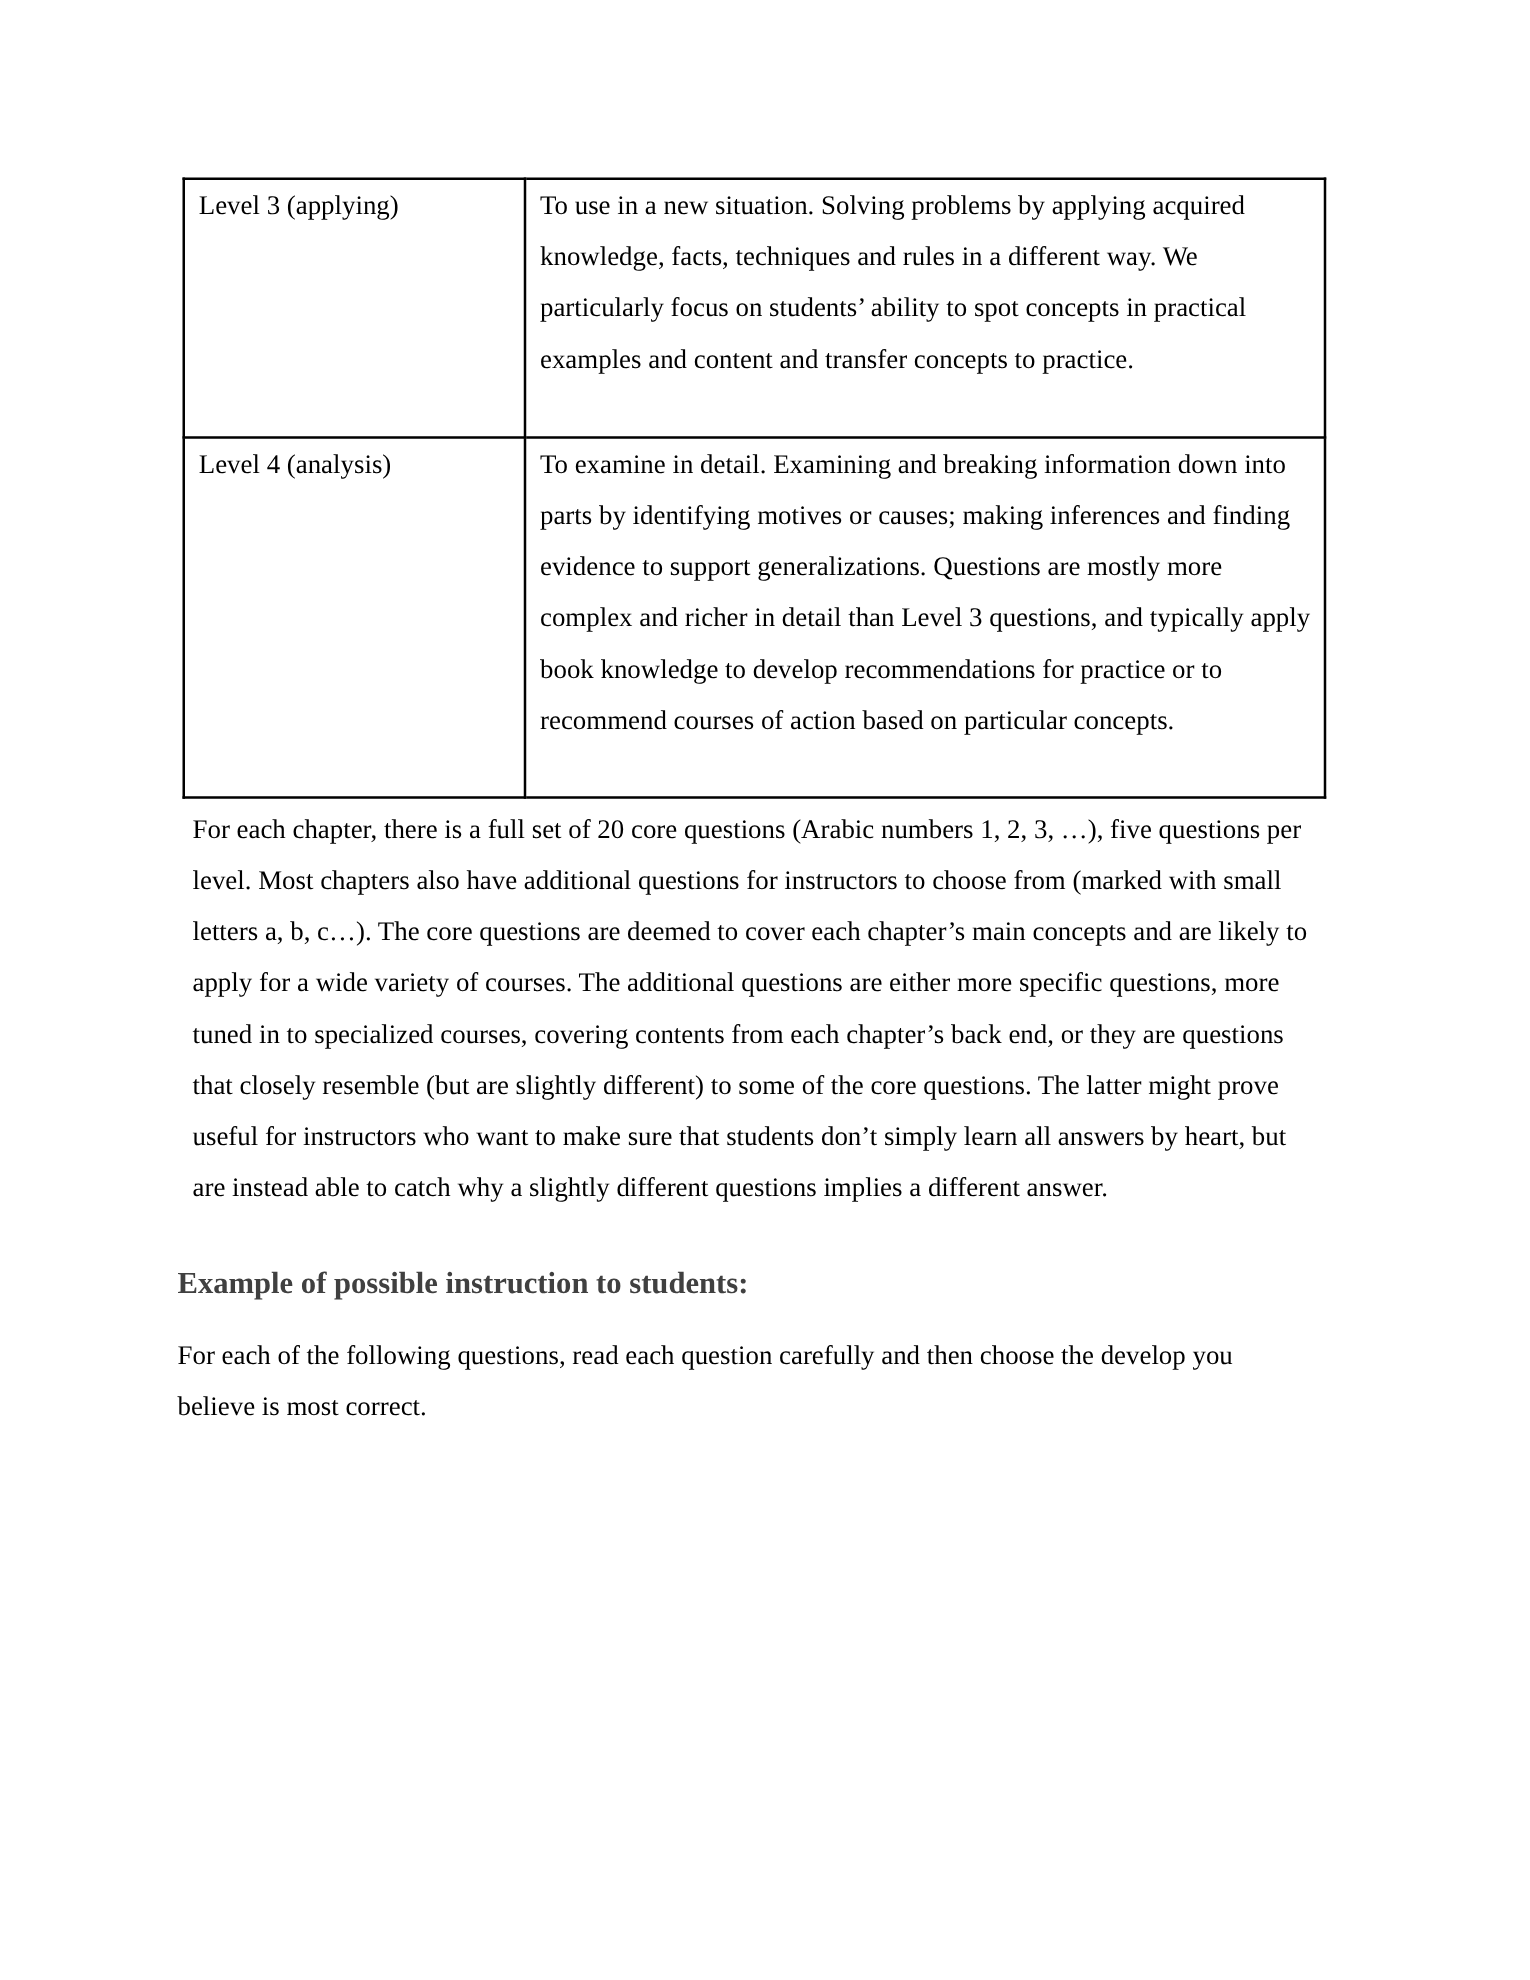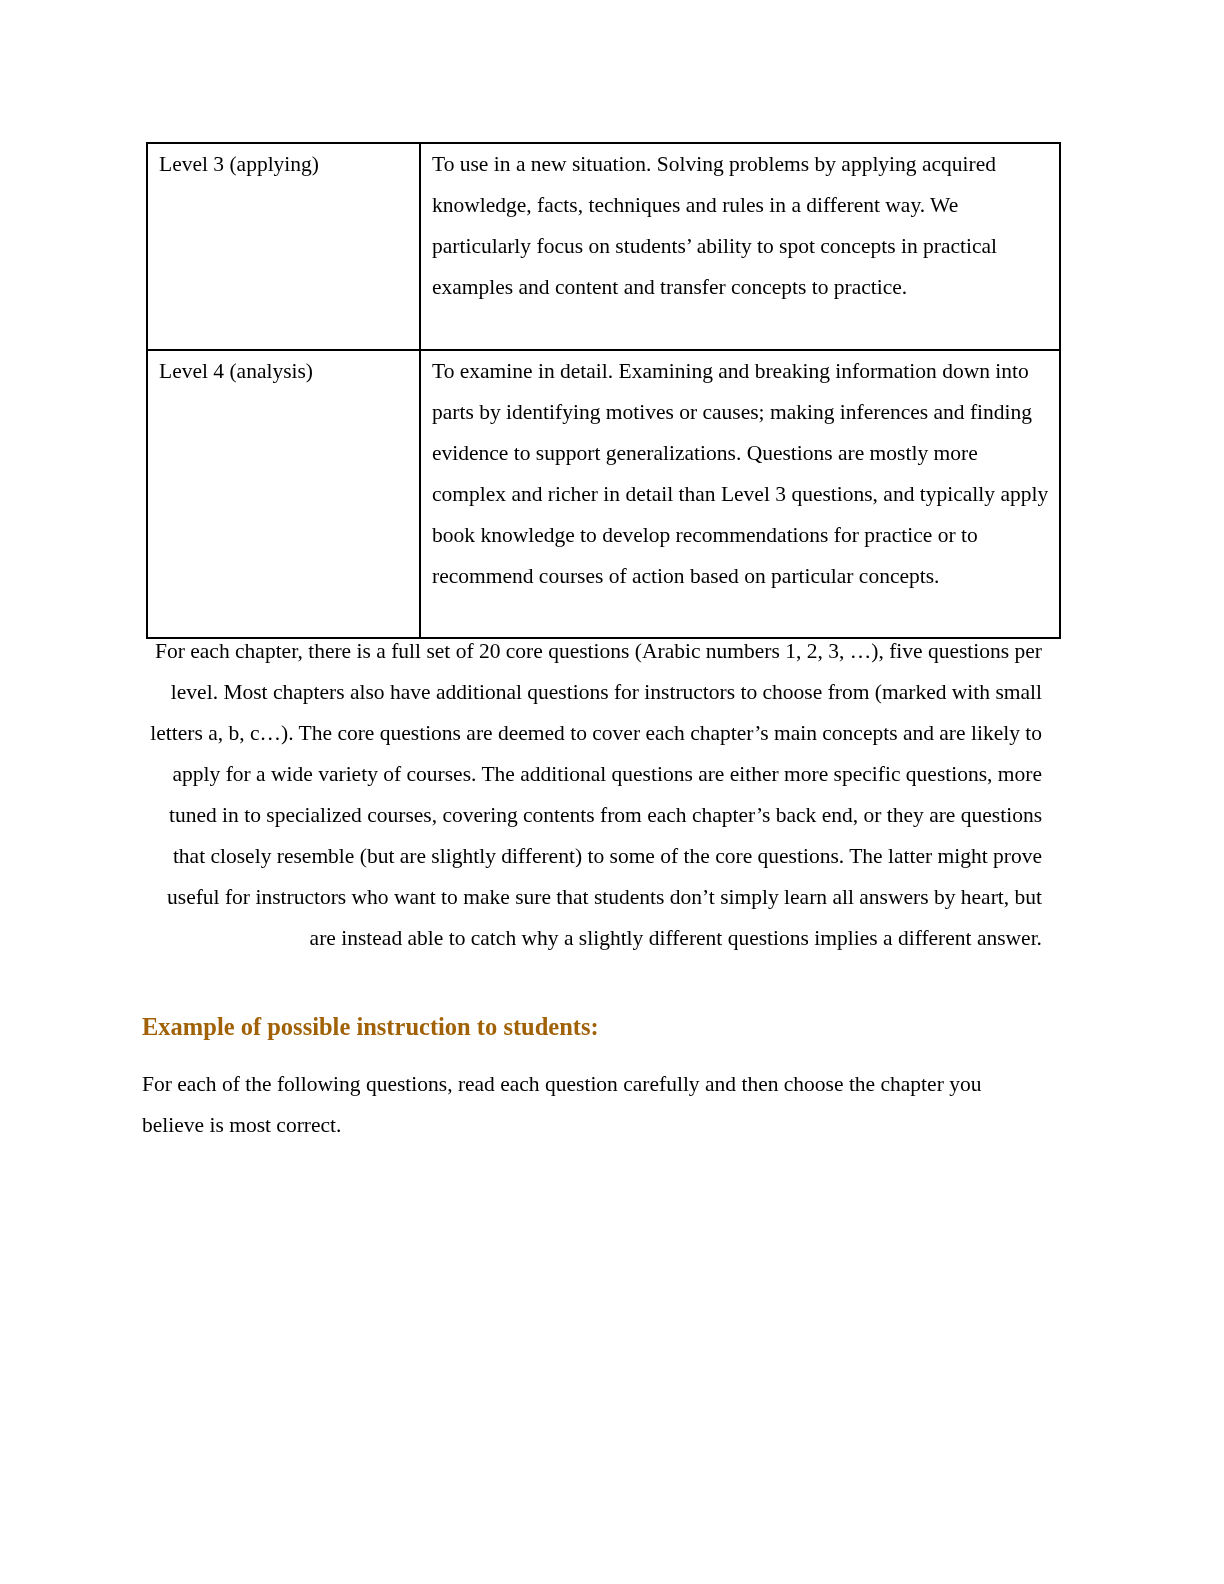--- a/index.html
+++ b/index.html
@@ -20,26 +20,25 @@
     font-size: 21.5px;
     line-height: 41px;
     padding: 0 10px 0 11px;
   }
   table.levels td.col-level { width: 250px; }
   table.levels tr.row3 td { height: 205px; padding-top: 0; }
   table.levels tr.row4 td { height: 286px; }
   .body-para {
     position: absolute; left: 142px; top: 631px; width: 900px;
     font-size: 21.5px; line-height: 41px;
-    margin: 0;
-    text-align: right;
+    margin: 12px;
   }
   .heading {
     position: absolute; left: 142px; top: 1013px;
-    font-size: 24.5px; font-weight: bold; color: #a16207;
+    font-size: 24.5px; font-weight: bold; color: #404040;
     margin: 0;
   }
   .instr {
     position: absolute; left: 142px; top: 1064px; width: 900px;
     font-size: 21.5px; line-height: 41px;
     margin: 0;
   }
 </style>
 </head>
 <body>
@@ -55,14 +54,14 @@
         <td class="col-level">Level 4 (analysis)</td>
         <td class="col-desc">To examine in detail. Examining and breaking information down into parts by identifying motives or causes; making inferences and finding evidence to support generalizations. Questions are mostly more complex and richer in detail than Level 3 questions, and typically apply book knowledge to develop recommendations for practice or to recommend courses of action based on particular concepts.</td>
       </tr>
     </tbody>
   </table>
 
   <p class="body-para">For each chapter, there is a full set of 20 core questions (Arabic numbers 1, 2, 3, …), five questions per level. Most chapters also have additional questions for instructors to choose from (marked with small letters a, b, c…). The core questions are deemed to cover each chapter’s main concepts and are likely to apply for a wide variety of courses. The additional questions are either more specific questions, more tuned in to specialized courses, covering contents from each chapter’s back end, or they are questions that closely resemble (but are slightly different) to some of the core questions. The latter might prove useful for instructors who want to make sure that students don’t simply learn all answers by heart, but are instead able to catch why a slightly different questions implies a different answer.</p>
 
   <h2 class="heading">Example of possible instruction to students:</h2>
 
-  <p class="instr">For each of the following questions, read each question carefully and then choose the chapter you believe is most correct.</p>
+  <p class="instr">For each of the following questions, read each question carefully and then choose the develop you believe is most correct.</p>
 </div>
 
 </body></html>

